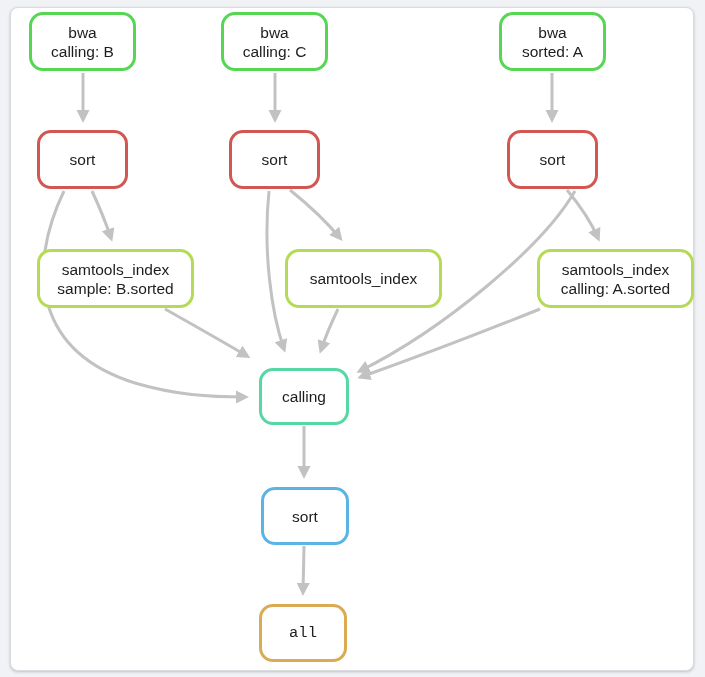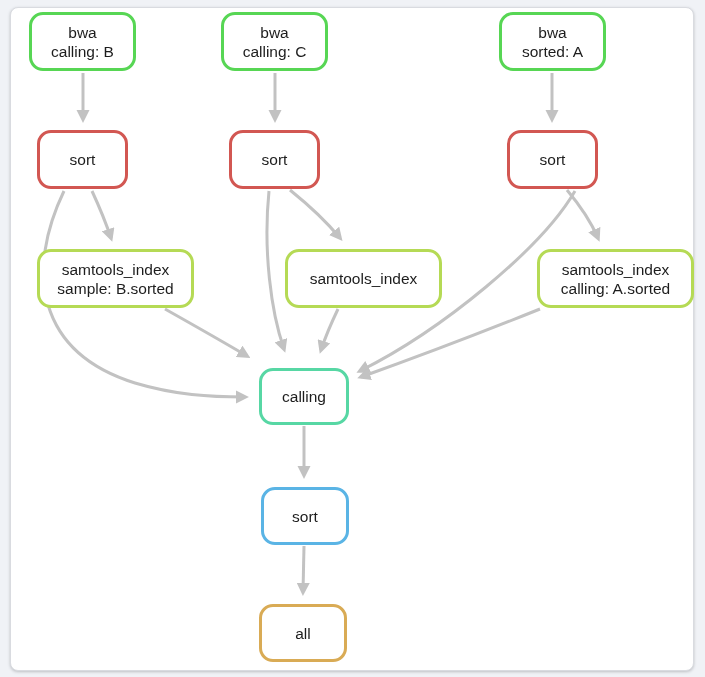--- a/index.html
+++ b/index.html
@@ -92,17 +92,17 @@
       <div class="node" style="left: 537px; top: 249px; width: 157px; height: 59px; border: 3.5px solid rgb(181, 218, 85);">
         <span>samtools_index</span>
         <span>calling: A.sorted</span>
       </div>
       <div class="node" style="left: 259px; top: 368px; width: 90px; height: 57px; border: 3.5px solid rgb(87, 215, 164);">
         <span>calling</span>
       </div>
       <div class="node" style="left: 261px; top: 487px; width: 88px; height: 58px; border: 3.5px solid rgb(90, 180, 229);">
         <span>sort</span>
       </div>
-      <div class="node" style="left: 259px; top: 604px; width: 88px; height: 58px; border: 3.5px solid rgb(217, 171, 85);">
+      <div class="node" style="left: 259px; top: 604px; width: 88px; height: 58px; border: 3.5px solid rgb(217, 171, 85); font-family: Liberation Mono, monospace;">
         <span>all</span>
       </div>
     </div>
 </div>
 
 </body></html>

